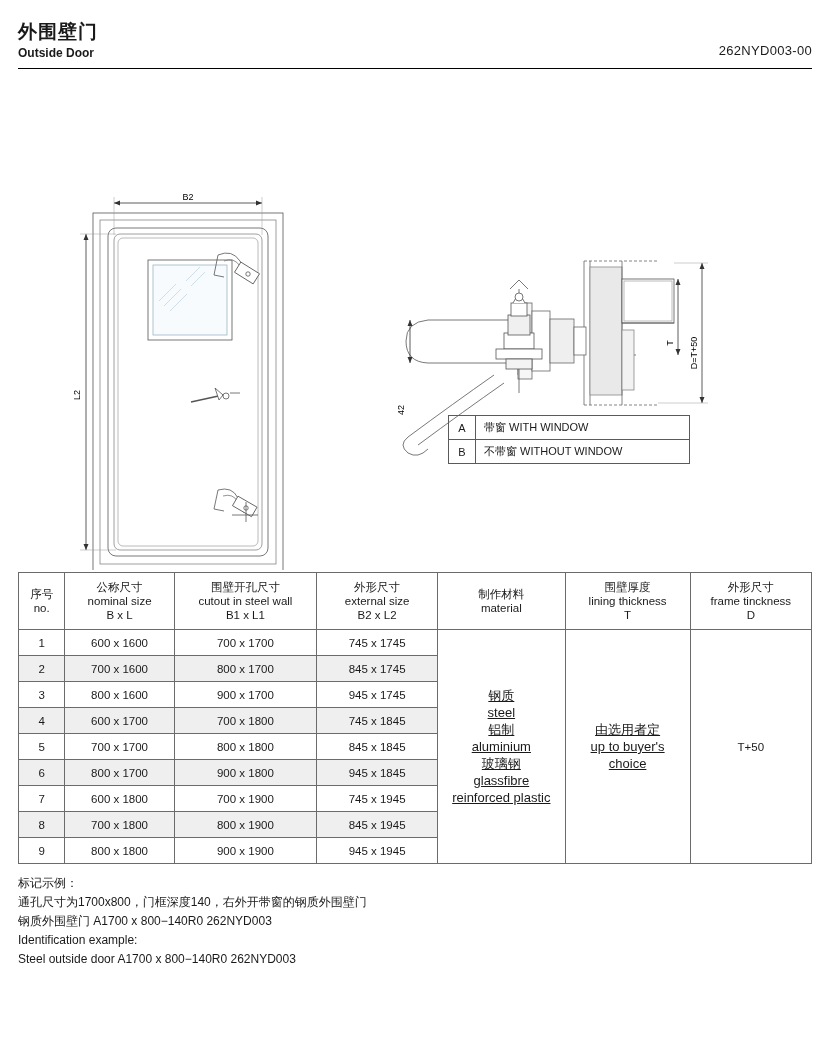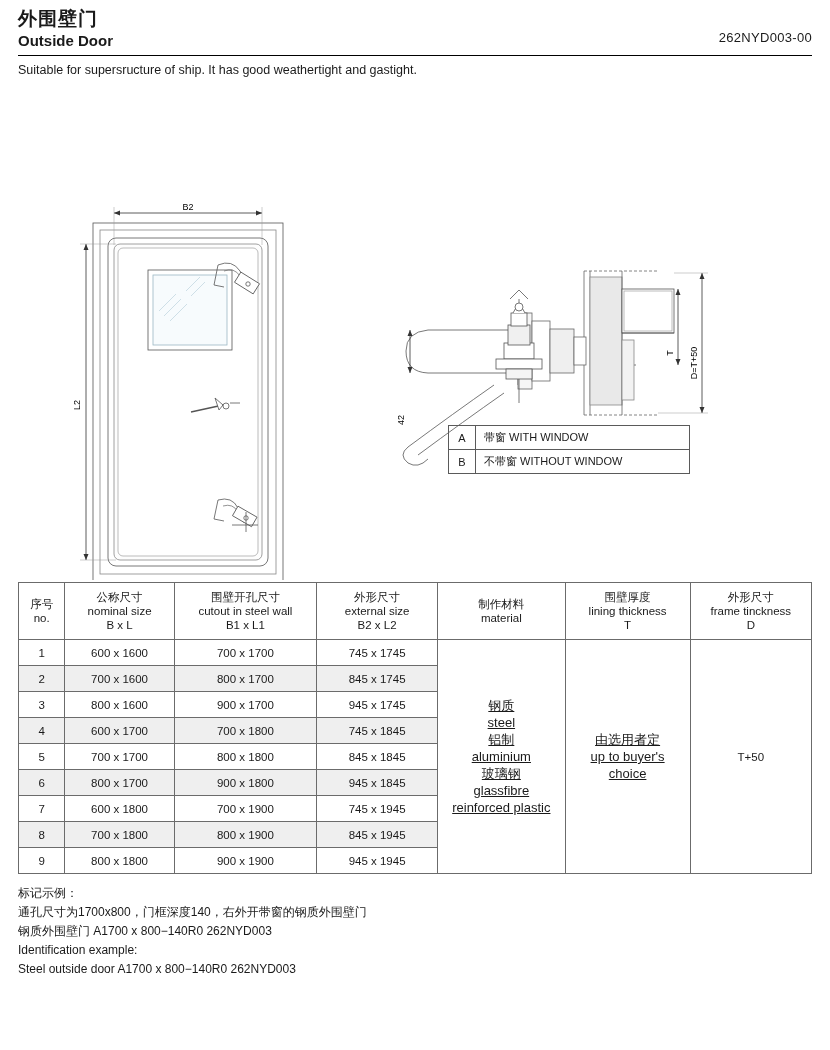--- a/index.html
+++ b/index.html
@@ -13,37 +13,37 @@
     font-family: "Liberation Sans", sans-serif;
     color: #1a1a1a;
     position: relative;
     overflow: hidden;
   }
   .page {
     position: relative;
     width: 830px;
     height: 1050px;
     box-sizing: border-box;
-    padding: 0 18px;
+    padding: 13px 18px;
   }
 
   
   .header {
     position: relative;
     padding-top: 8px;
   }
   .title-cn {
     font-size: 19px;
     font-weight: bold;
     letter-spacing: 1px;
     line-height: 22px;
     margin: 0;
   }
   .title-en {
-    font-size: 15px;
+    font-size: 12px;
     font-weight: bold;
     line-height: 19px;
     margin: 1px 0 0 0;
   }
   .doc-code {
     position: absolute;
     right: 0;
     top: 30px;
     font-size: 13px;
     letter-spacing: 0.3px;
@@ -140,21 +140,20 @@
 <body>
 
 <div class="page">
 
   <div class="header">
     <div class="title-cn">外围壁门</div>
     <div class="title-en">Outside Door</div>
     <div class="doc-code">262NYD003-00</div>
     <hr class="rule">
     <div class="desc">
-      <div>Suitable for supersructure of ship. It has good weathertight and gastight.</div>
     </div>
   </div>
 
   <div class="drawing">
 
     <svg width="794" height="495" viewBox="0 0 794 495">
       <g stroke="#333" fill="none" stroke-width="0.8">
 
         <rect x="75" y="138" width="190" height="358" rx="0" stroke="#555" fill="#fff"></rect>
         <rect x="82" y="145" width="176" height="344" stroke="#888" fill="#fff"></rect>

